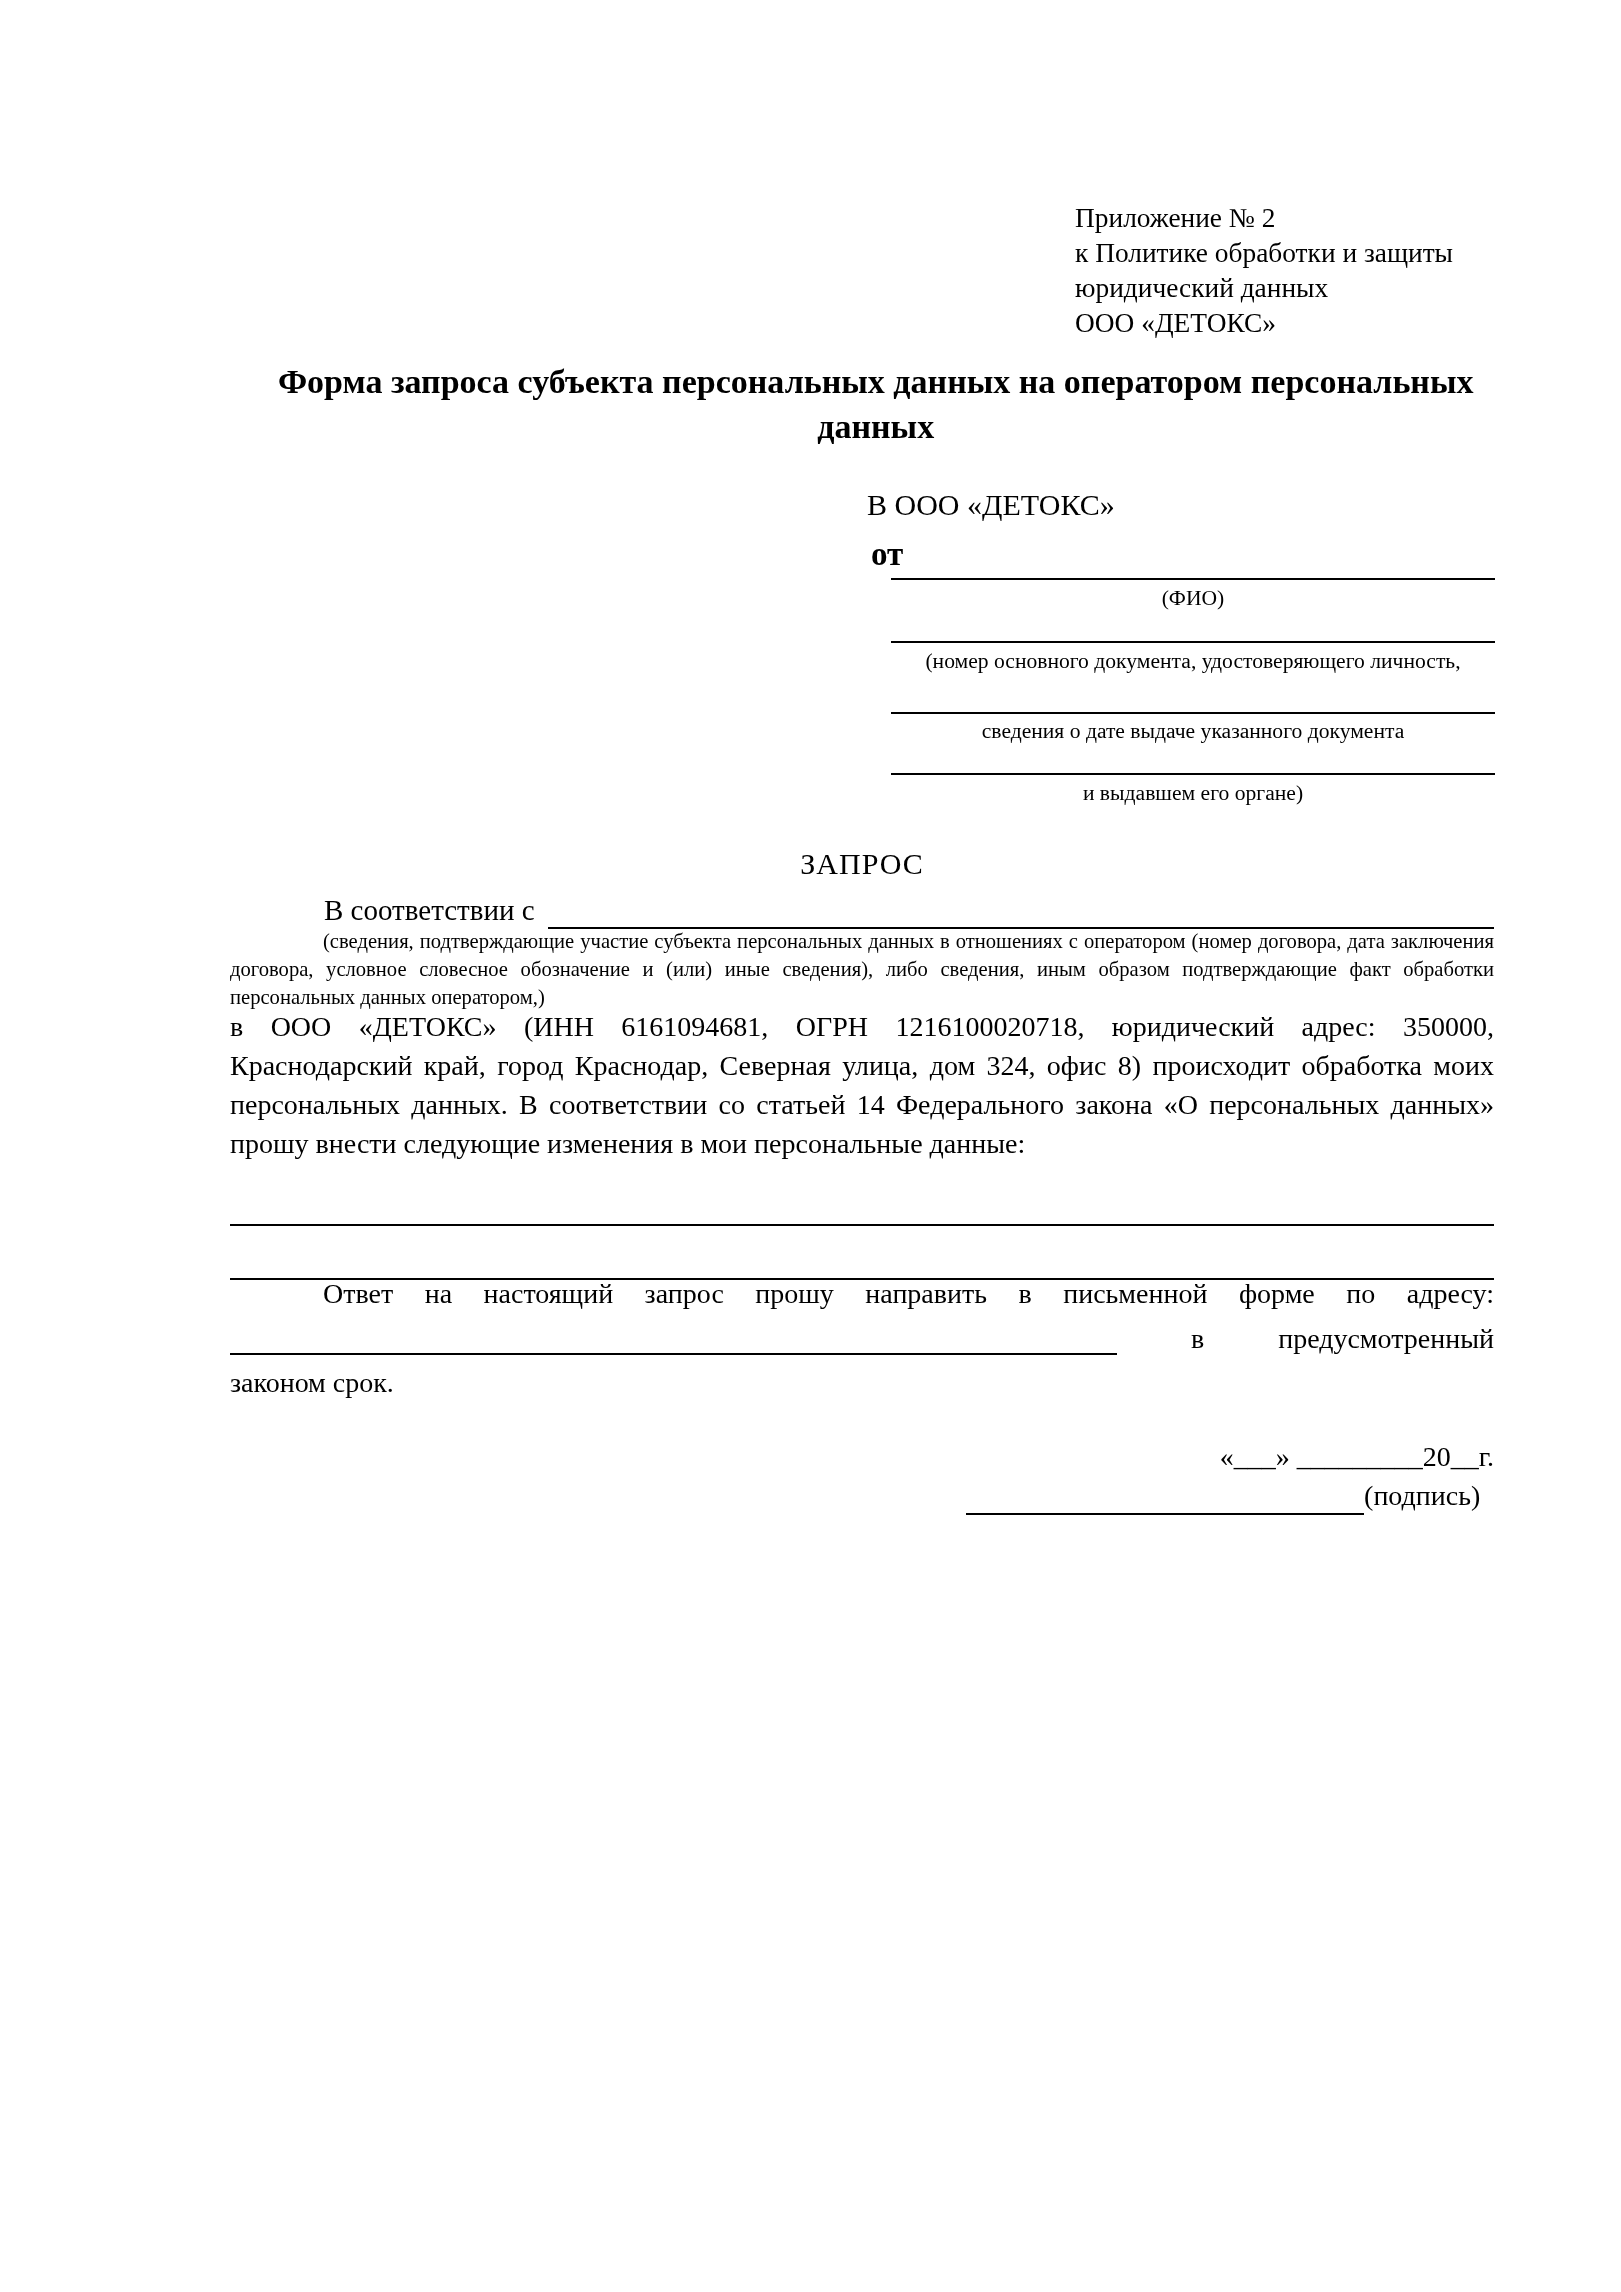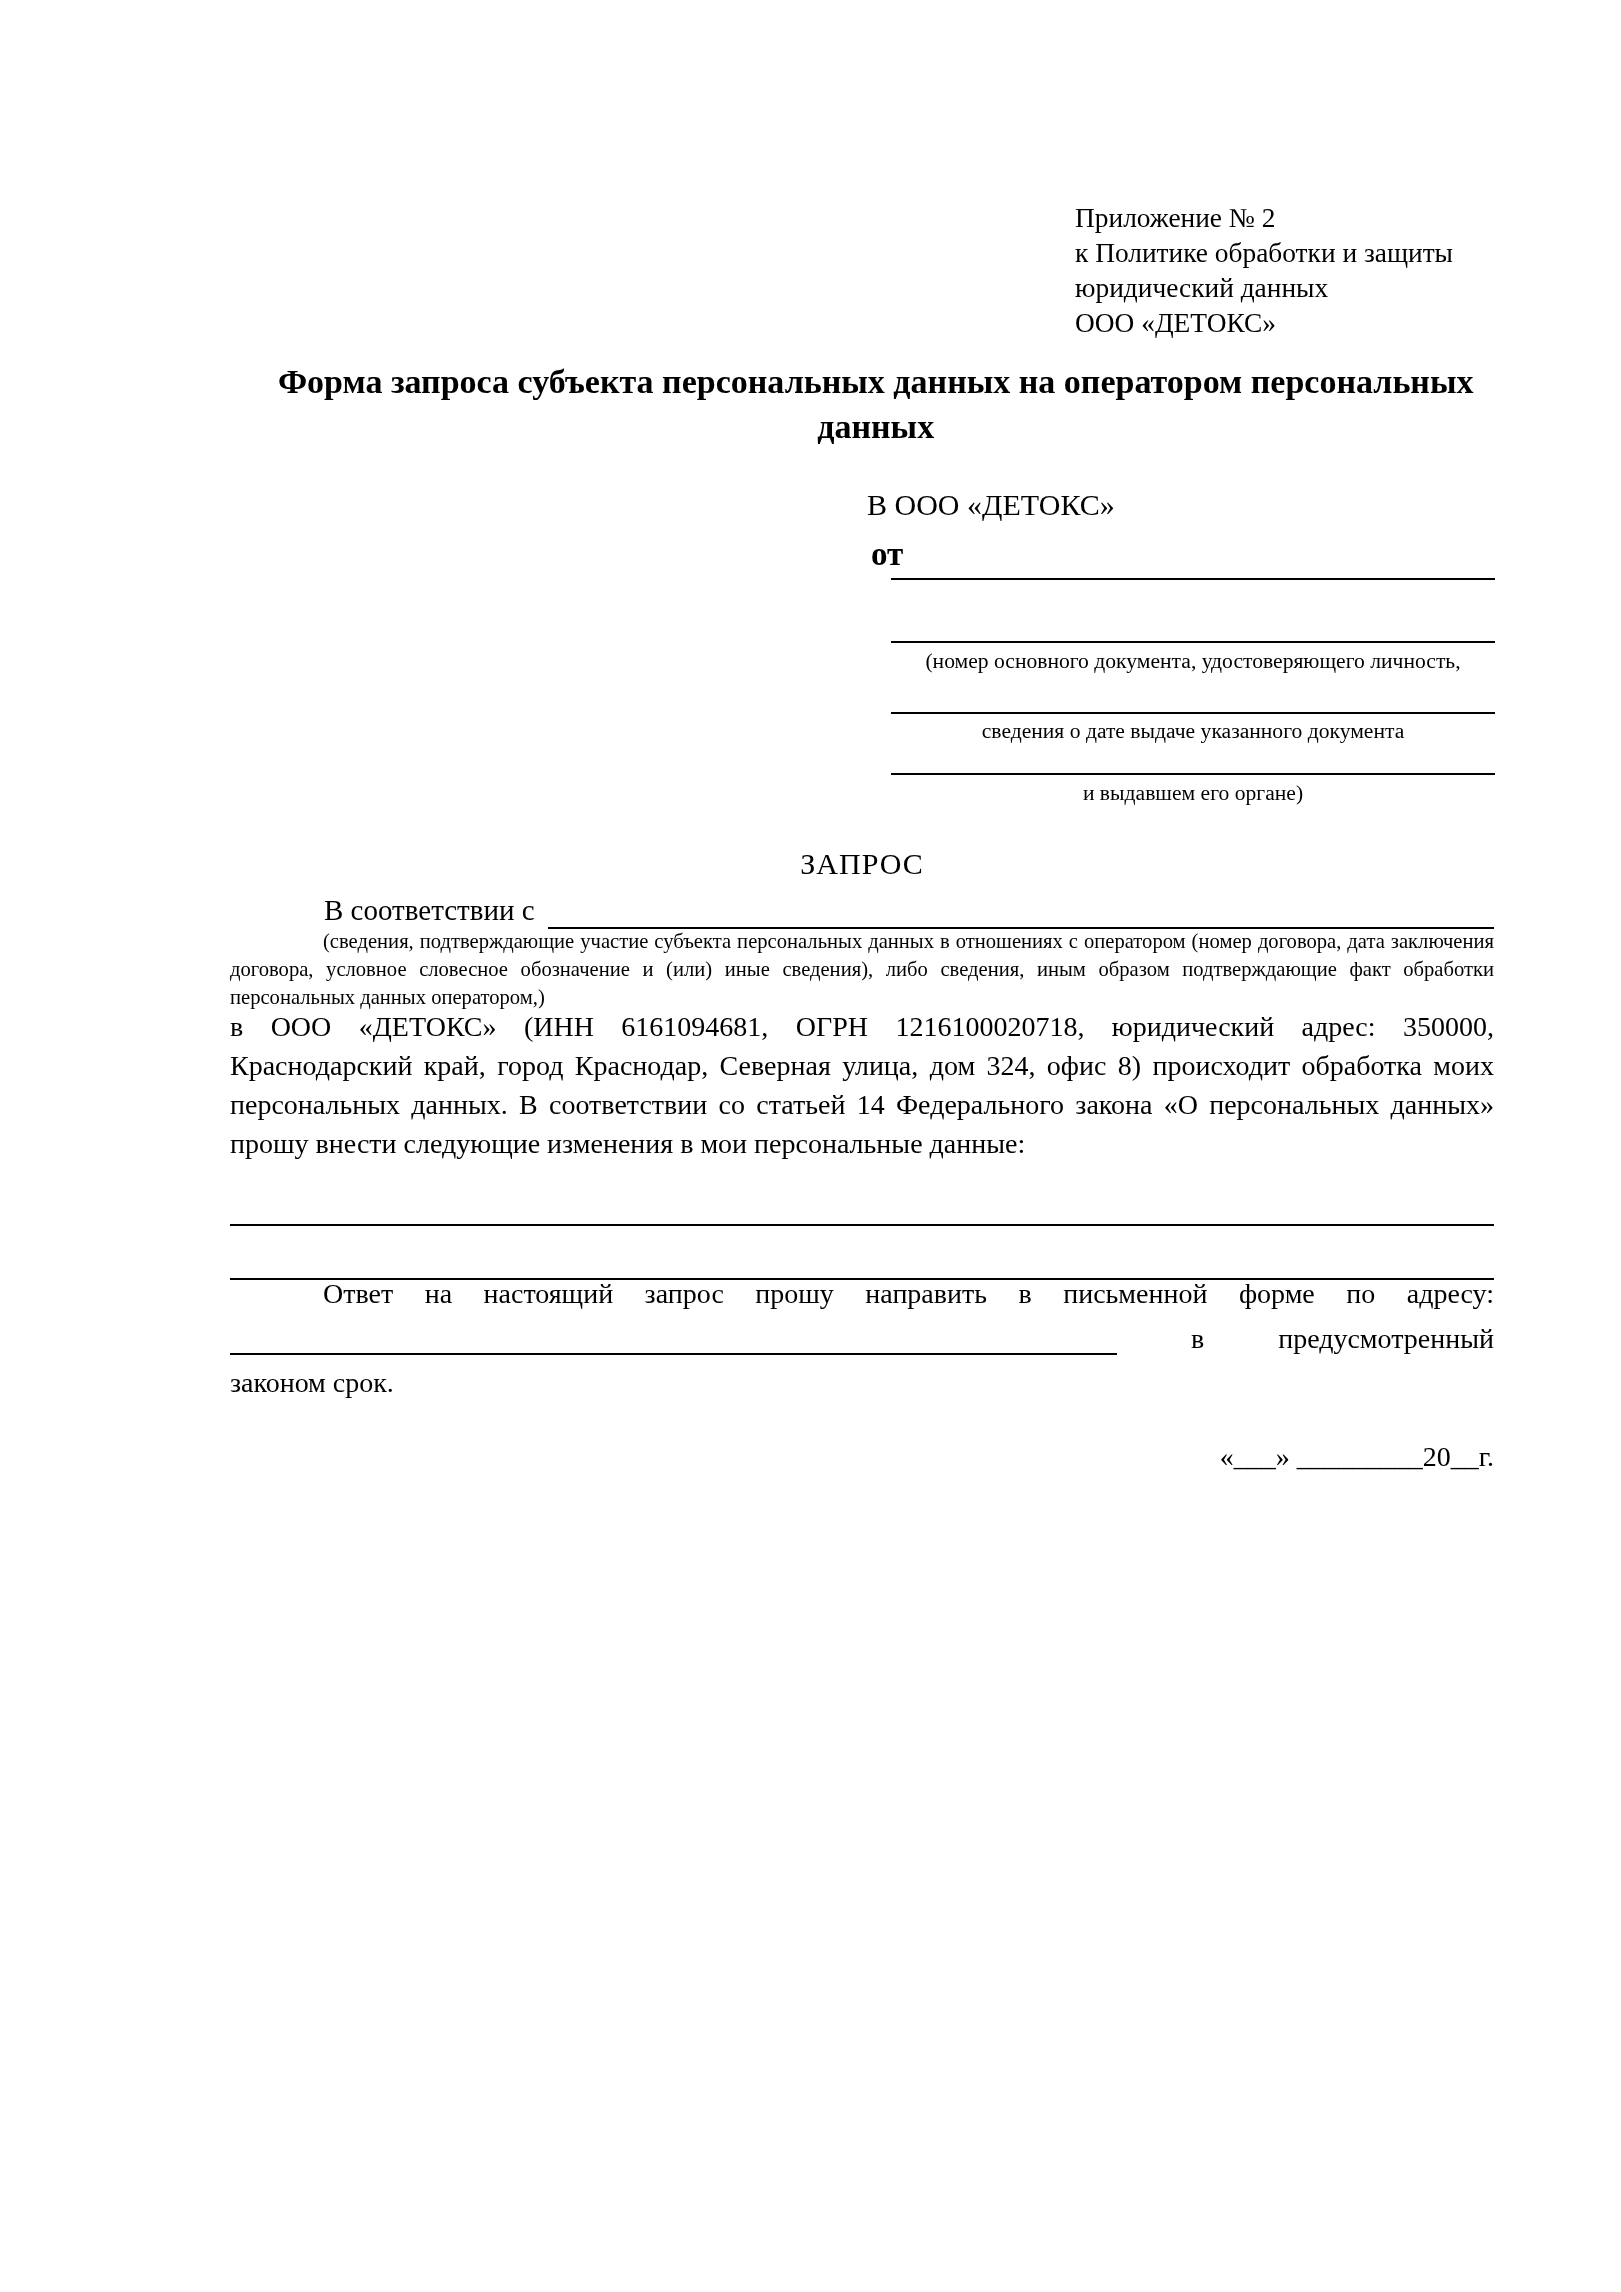--- a/index.html
+++ b/index.html
@@ -169,20 +169,21 @@
       <div>юридический данных</div>
       <div>ООО «ДЕТОКС»</div>
     </div>
 
     <div class="doc-title">Форма запроса субъекта персональных данных на оператором персональных данных</div>
 
     <div class="addr-to">В ООО «ДЕТОКС»</div>
     <div class="addr-from">от</div>
 
     <div class="field-line fl1"></div>
+    <div class="field-caption fc1">(ФИО)</div>
 
     <div class="field-line fl2"></div>
     <div class="field-caption fc2">(номер основного документа, удостоверяющего личность,</div>
 
     <div class="field-line fl3"></div>
     <div class="field-caption fc3">сведения о дате выдаче указанного документа</div>
 
     <div class="field-line fl4"></div>
     <div class="field-caption fc4">и выдавшем его органе)</div>
 
@@ -205,17 +206,21 @@
     <div class="reply-row">
       <span class="reply-uline"></span>
       <span class="nw">в</span>
       <span class="nw">предусмотренный</span>
     </div>
 
     <div class="reply-p3">законом срок.</div>
 
     <div class="sign-row">
       <span class="nw">«___» _________20__г.</span>
+      <span class="sign-right">
+        <span class="sig-uline"></span>
+        <span class="nw">(подпись)</span>
+      </span>
     </div>
 
   </div>
 </div>
 
 
 </body></html>

